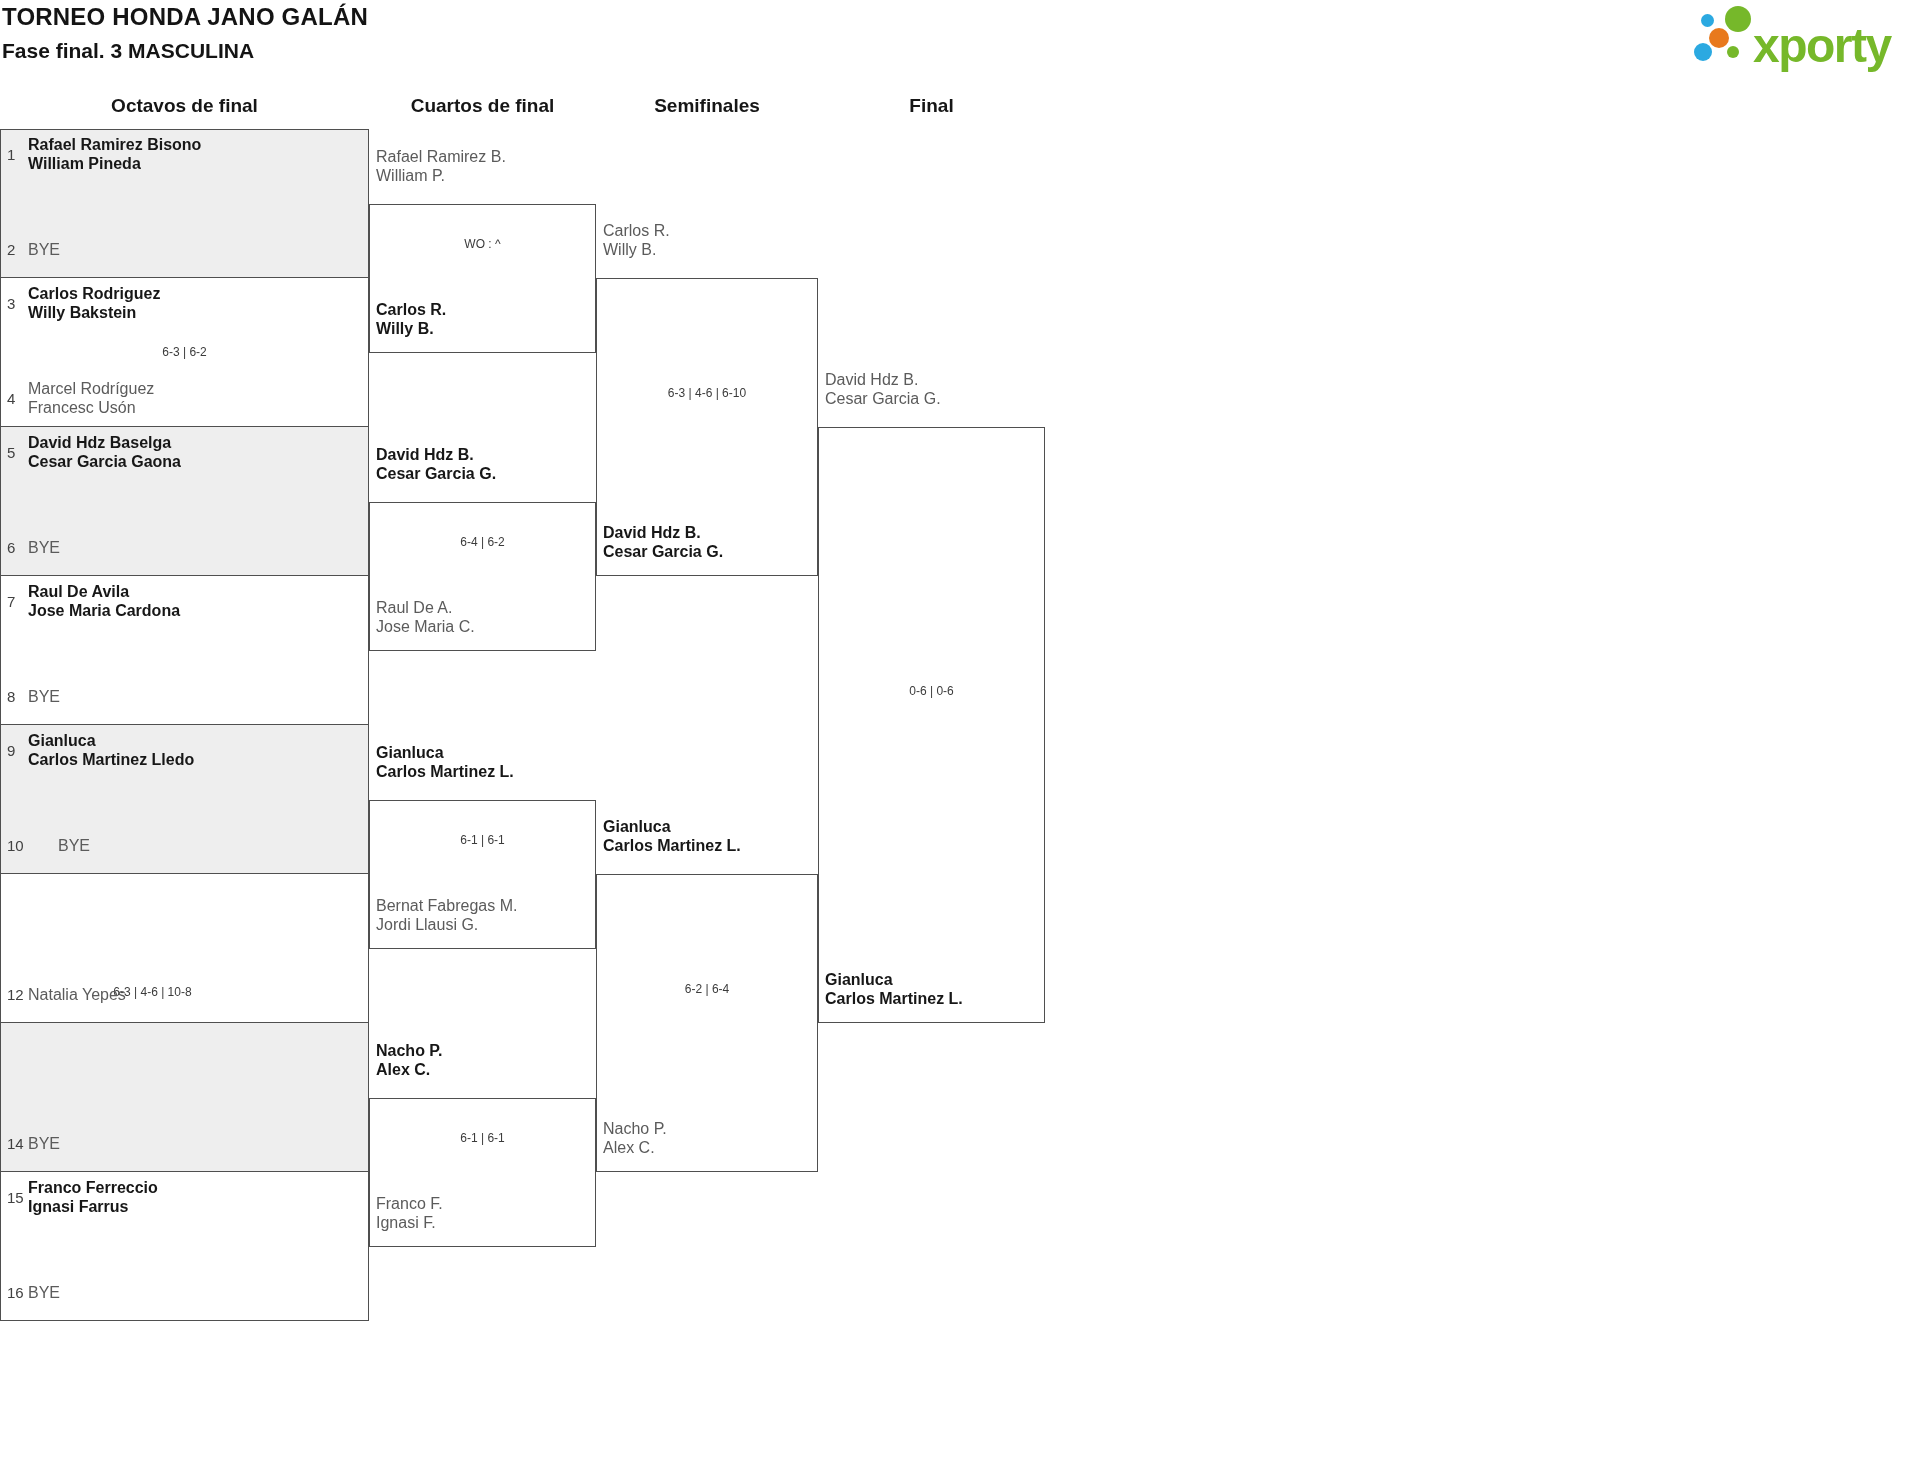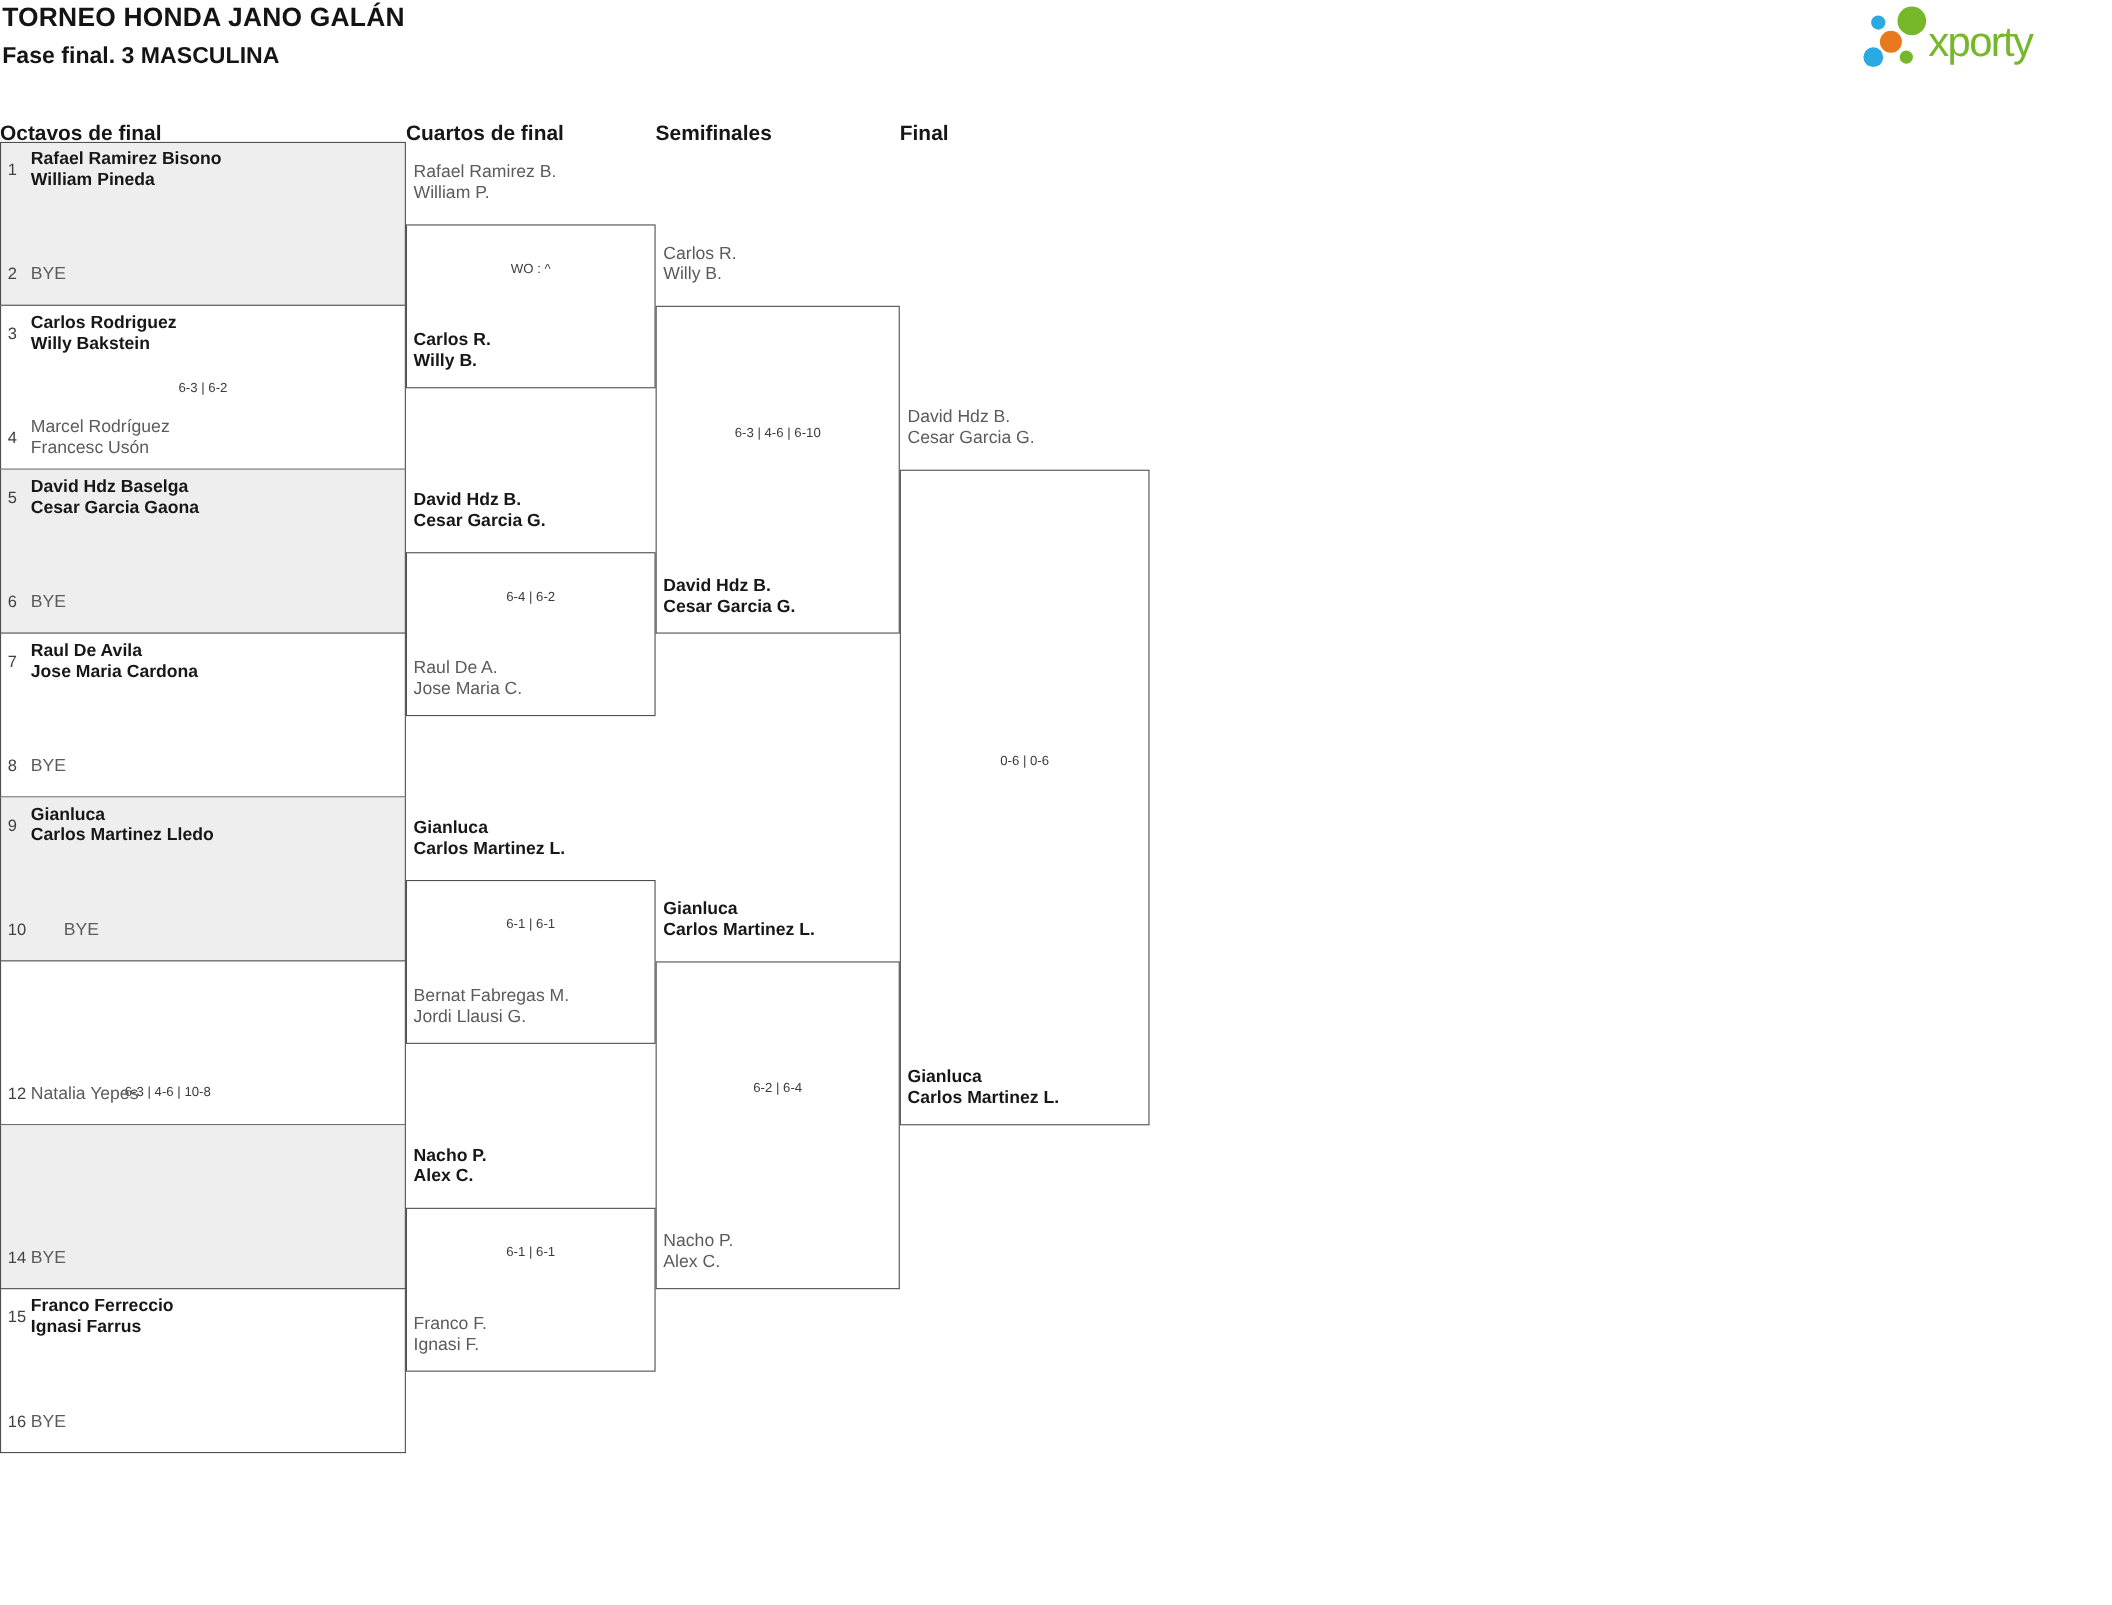--- a/index.html
+++ b/index.html
@@ -4,28 +4,28 @@
 <style>
   html,body{margin:0;padding:0;background:#ffffff;}
   .canvas{position:relative;width:1920px;height:1459px;background:#ffffff;
           font-family:"Liberation Sans", sans-serif;overflow:hidden;}
 
   
   .title{position:absolute;left:2px;top:3px;font-size:24px;font-weight:bold;color:#141414;letter-spacing:.2px;}
   .subtitle{position:absolute;left:2px;top:39px;font-size:21px;font-weight:bold;color:#141414;}
 
   
-  .logo-text{position:absolute;left:1753px;top:18px;font-size:38px;font-weight:normal;color:#76b82a;letter-spacing:-1.5px;}
+  .logo-text{position:absolute;left:1753px;top:18px;font-size:48px;font-weight:bold;color:#76b82a;letter-spacing:-1.5px;}
   .dot{position:absolute;border-radius:50%;}
   .dot-green{background:#76b82a;}
   .dot-blue{background:#2ba9e1;}
   .dot-orange{background:#e8791d;}
 
   
-  .colhead{position:absolute;top:95px;text-align:left;font-size:19px;font-weight:bold;color:#161616;margin-top:16px;}
+  .colhead{position:absolute;top:95px;text-align:center;font-size:19px;font-weight:bold;color:#161616;}
 
   
   .box{position:absolute;box-sizing:border-box;border:1.5px solid #4f4f4f;background:transparent;}
   .of{left:0;width:369px;}
   .of.grey{background:#eeeeee;}
   .of.nt{border-top:none;}
   .qf{left:369px;width:227px;}
   .sf{left:596px;width:222px;}
   .fi{left:818px;width:227px;}
 

